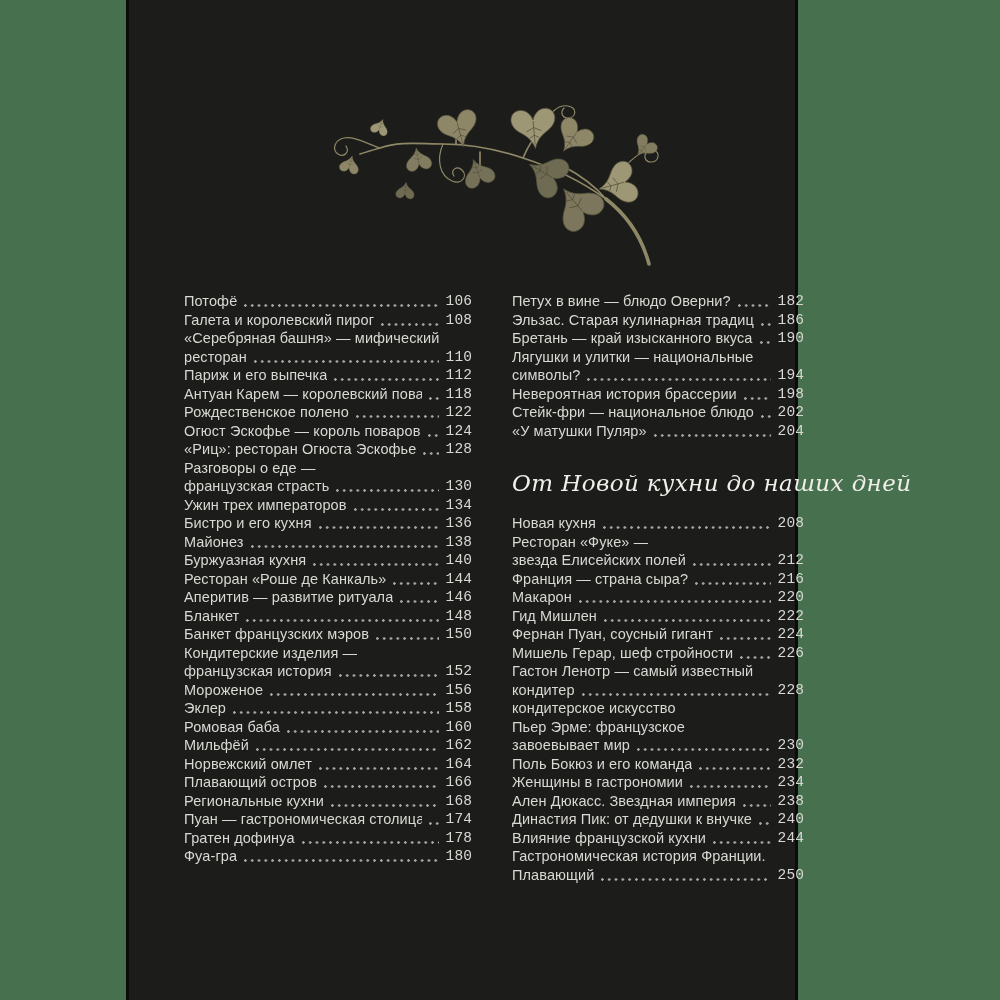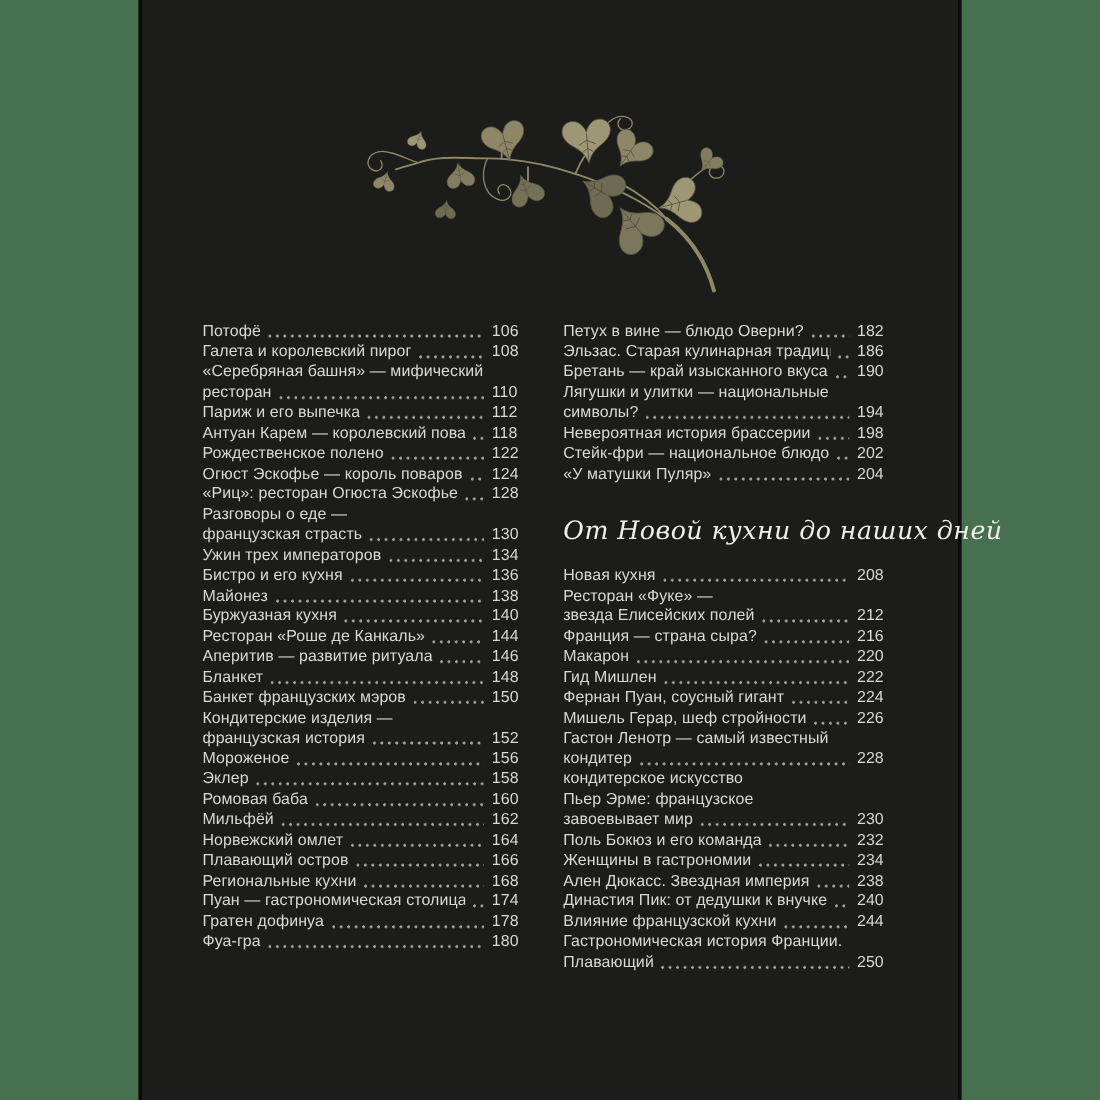--- a/index.html
+++ b/index.html
@@ -14,21 +14,21 @@
   }
   *{margin:0;padding:0;box-sizing:border-box;}
   html,body{width:1000px;height:1000px;}
   body{
     background:var(--bg);
     font-family:"Liberation Sans","DejaVu Sans",sans-serif;
     overflow:hidden;
   }
   .stage{position:relative;width:1000px;height:1000px;}
   .paper{
-    position:absolute;top:0;bottom:0;left:126px;width:748px;
+    position:absolute;top:0;bottom:0;left:126px;width:672px;
     background:var(--paper);
     border-left:3px solid var(--edge);
     border-right:3px solid var(--edge);
   }
   .vine{
     position:absolute;left:198px;top:86px;width:344px;height:184px;
   }
   .toc{
     position:absolute;left:55px;top:292px;
     display:flex;gap:28px;
@@ -41,21 +41,21 @@
   .toc-line{display:flex;align-items:flex-end;white-space:nowrap;height:18.5px;}
   .toc-title{flex:0 1 auto;overflow:hidden;}
   .toc-leader{
     flex:1 1 auto;min-width:10px;align-self:stretch;
     margin:0 7px 0 7px;
     background-image:radial-gradient(circle at 1.4px 50%,var(--dots) 1.1px,transparent 1.5px);
     background-size:6.8px 3px;
     background-repeat:repeat-x;
     background-position:left bottom 3.5px;
   }
-  .toc-page{flex:0 0 auto;min-width:25px;}
+  .toc-page{flex:0 0 auto;min-width:25px;text-align:right;font-family:Liberation Mono, monospace;}
   .section-header{
     font-family:"DejaVu Serif","Liberation Serif",serif;
     font-style:italic;
     font-size:23px;line-height:26px;
     color:var(--header);
     text-align:center;
     margin:30px 0 18px 0;
     white-space:nowrap;
     letter-spacing:.4px;
   }

